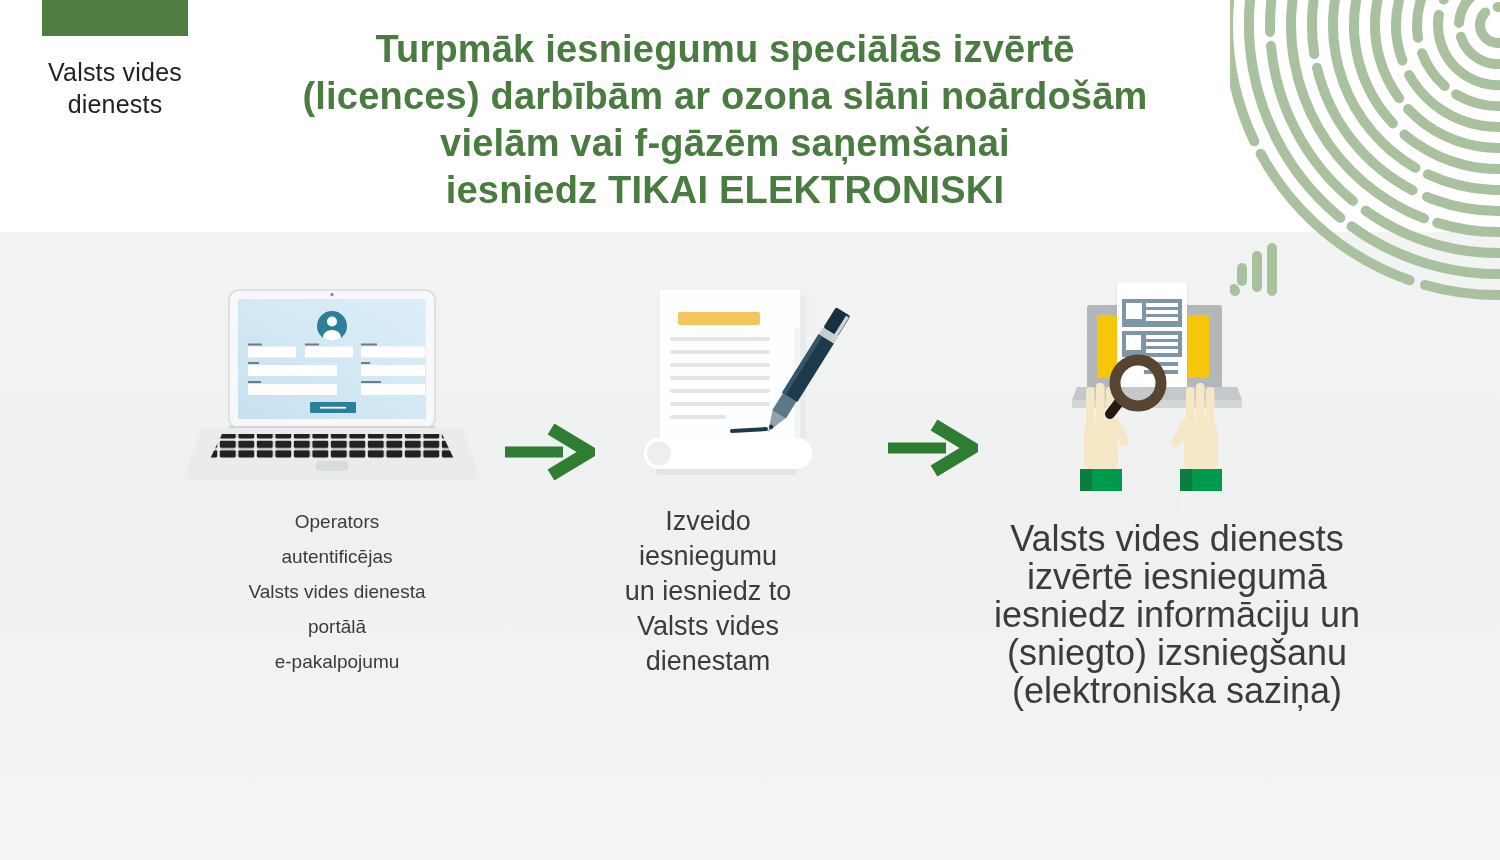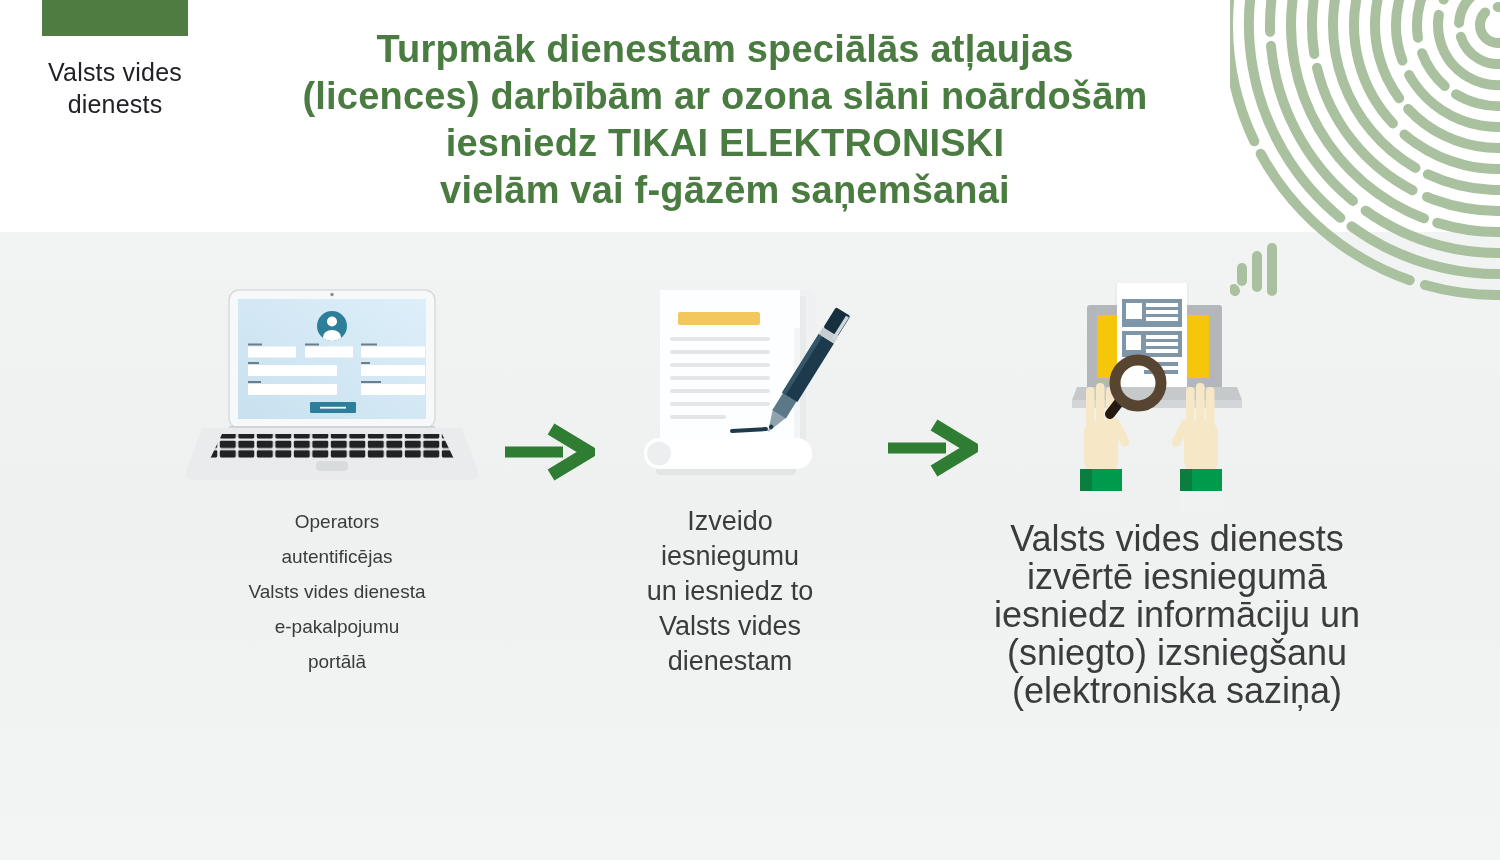--- a/index.html
+++ b/index.html
@@ -15,21 +15,21 @@
   .logo-text{position:absolute;left:15px;top:56px;width:200px;text-align:center;
              font-size:25px;line-height:32px;color:#212126;font-weight:500;letter-spacing:.2px;}
 
   .title{position:absolute;left:240px;top:26px;width:970px;margin:0;text-align:center;
          font-size:38px;line-height:47px;font-weight:700;color:#4a7b41;letter-spacing:.2px;}
 
   .fingerprint{position:absolute;right:0;top:0;}
 
   .step-caption{position:absolute;text-align:center;color:#3b3b3d;}
   .cap1{left:147px;top:504px;width:380px;font-size:19px;line-height:35px;}
-  .cap2{left:580px;top:504px;width:300px;font-size:27px;line-height:35px;}
+  .cap2{left:558px;top:504px;width:300px;font-size:27px;line-height:35px;}
   .cap3{left:977px;top:520px;width:400px;font-size:36px;line-height:38px;}
 
   .icon1{position:absolute;left:182px;top:288px;}
   .icon2{position:absolute;left:622px;top:282px;}
   .icon3{position:absolute;left:1072px;top:283px;}
   .arrow1{position:absolute;left:505px;top:422px;}
   .arrow2{position:absolute;left:888px;top:418px;}
 </style>
 </head>
 <body>
@@ -63,24 +63,24 @@
 
   <div class="logo">
     <div class="logo-rect"></div>
     <div class="logo-text">
         <div>Valsts vides</div>
         <div>dienests</div>
       </div>
   </div>
 
   <h1 class="title">
-      <div>Turpmāk dienestam speciālās atļaujas</div>
+      <div>Turpmāk iesniegumu speciālās izvērtē</div>
       <div>(licences) darbībām ar ozona slāni noārdošām</div>
+      <div>vielām vai f-gāzēm saņemšanai</div>
       <div>iesniedz TIKAI ELEKTRONISKI</div>
-      <div>vielām vai f-gāzēm saņemšanai</div>
     </h1>
 
   <svg class="icon1" width="300" height="200" viewBox="0 0 300 200">
     <defs>
       <linearGradient id="scr" x1="0" y1="1" x2="1" y2="0">
         <stop offset="0" stop-color="#c8e1ef"></stop>
           <stop offset="1" stop-color="#ddeff9"></stop>
       </linearGradient>
       <pattern id="kb" width="18.5" height="9.5" patternUnits="userSpaceOnUse">
         <rect x="0.8" y="0.8" width="16" height="7.2" rx="1.4" fill="#202224"></rect>
@@ -222,22 +222,22 @@
     <g>
       <line x1="48" y1="118" x2="38" y2="131" stroke="#241a12" stroke-width="10" stroke-linecap="round"></line>
       <circle cx="66" cy="100" r="23" fill="none" stroke="#574431" stroke-width="11"></circle>
     </g>
   </svg>
 
   <div class="step-caption cap1">
       <div>Operators</div>
       <div>autentificējas</div>
       <div>Valsts vides dienesta</div>
+      <div>portālā</div>
       <div>e-pakalpojumu</div>
-      <div>portālā</div>
     </div>
   <div class="step-caption cap2">
       <div>Izveido</div>
       <div>iesniegumu</div>
       <div>un iesniedz to</div>
       <div>Valsts vides</div>
       <div>dienestam</div>
     </div>
   <div class="step-caption cap3">
       <div>Valsts vides dienests</div>

